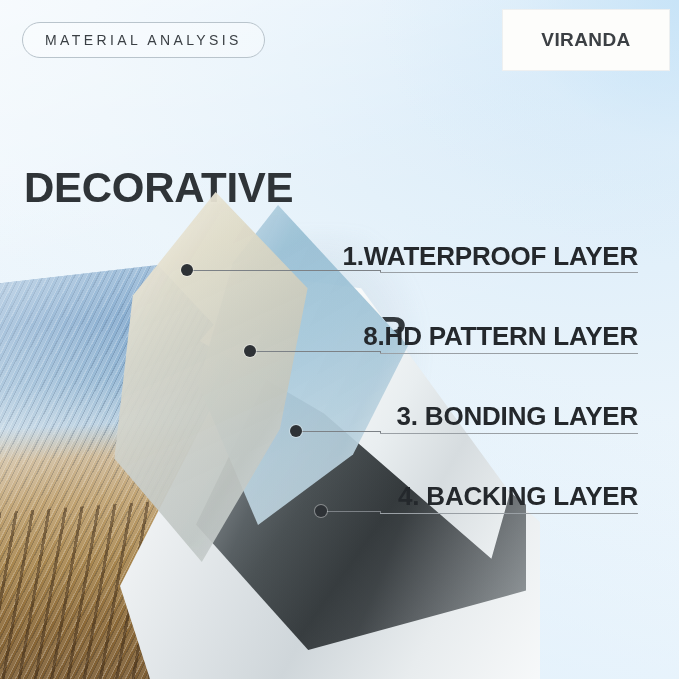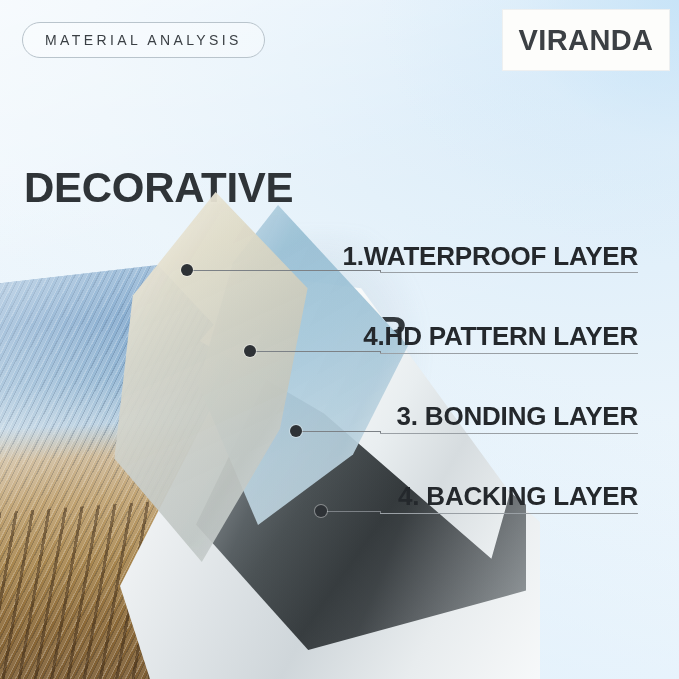--- a/index.html
+++ b/index.html
@@ -81,21 +81,21 @@
     top: 10px;
     width: 166px;
     height: 60px;
     background: #fdfdfb;
     display: flex;
     align-items: center;
     justify-content: center;
     box-shadow: 0 0 0 1px rgba(240,240,238,0.9);
   }
   .logo-text {
-    font-size: 29px;
+    font-size: 19px;
     font-weight: 700;
     color: #3c4044;
     letter-spacing: 0.4px;
   }
 
   
   .product {
     position: absolute;
     left: 0;
     top: 170px;
@@ -353,21 +353,21 @@
   <div id="callouts">
       <div class="callout-line" style="left: 193px; top: 270px; width: 187px; background: rgb(124, 129, 134);"></div>
       <div class="callout-rule" style="left: 380px; top: 272px; width: 258px; background: rgb(154, 160, 165);"></div>
       <div class="callout-line" style="left: 380px; top: 270px; width: 1px; height: 2px; background: rgb(124, 129, 134);"></div>
       <div class="callout-dot" style="left: 181px; top: 264px; background: rgb(46, 50, 54);"></div>
       <div class="callout-label" style="top: 241px; color: rgb(36, 40, 44);">1.WATERPROOF LAYER</div>
       <div class="callout-line" style="left: 256px; top: 351px; width: 124px; background: rgb(124, 129, 134);"></div>
       <div class="callout-rule" style="left: 380px; top: 353px; width: 258px; background: rgb(154, 160, 165);"></div>
       <div class="callout-line" style="left: 380px; top: 351px; width: 1px; height: 2px; background: rgb(124, 129, 134);"></div>
       <div class="callout-dot" style="left: 244px; top: 345px; background: rgb(46, 50, 54);"></div>
-      <div class="callout-label" style="top: 321px; color: rgb(36, 40, 44);">4.HD PATTERN LAYER</div>
+      <div class="callout-label" style="top: 321px; color: rgb(36, 40, 44);">8.HD PATTERN LAYER</div>
       <div class="callout-line" style="left: 302px; top: 431px; width: 78px; background: rgb(124, 129, 134);"></div>
       <div class="callout-rule" style="left: 380px; top: 433px; width: 258px; background: rgb(154, 160, 165);"></div>
       <div class="callout-line" style="left: 380px; top: 431px; width: 1px; height: 2px; background: rgb(124, 129, 134);"></div>
       <div class="callout-dot" style="left: 290px; top: 425px; background: rgb(46, 50, 54);"></div>
       <div class="callout-label" style="top: 401px; color: rgb(36, 40, 44);">3. BONDING LAYER</div>
       <div class="callout-line" style="left: 327px; top: 511px; width: 53px; background: rgb(124, 129, 134);"></div>
       <div class="callout-rule" style="left: 380px; top: 513px; width: 258px; background: rgb(154, 160, 165);"></div>
       <div class="callout-line" style="left: 380px; top: 511px; width: 1px; height: 2px; background: rgb(124, 129, 134);"></div>
       <div class="callout-dot" style="left: 315px; top: 505px; background: rgb(46, 50, 54);"></div>
       <div class="callout-label" style="top: 481px; color: rgb(36, 40, 44); margin-left: 35px;">4. BACKING LAYER</div>

